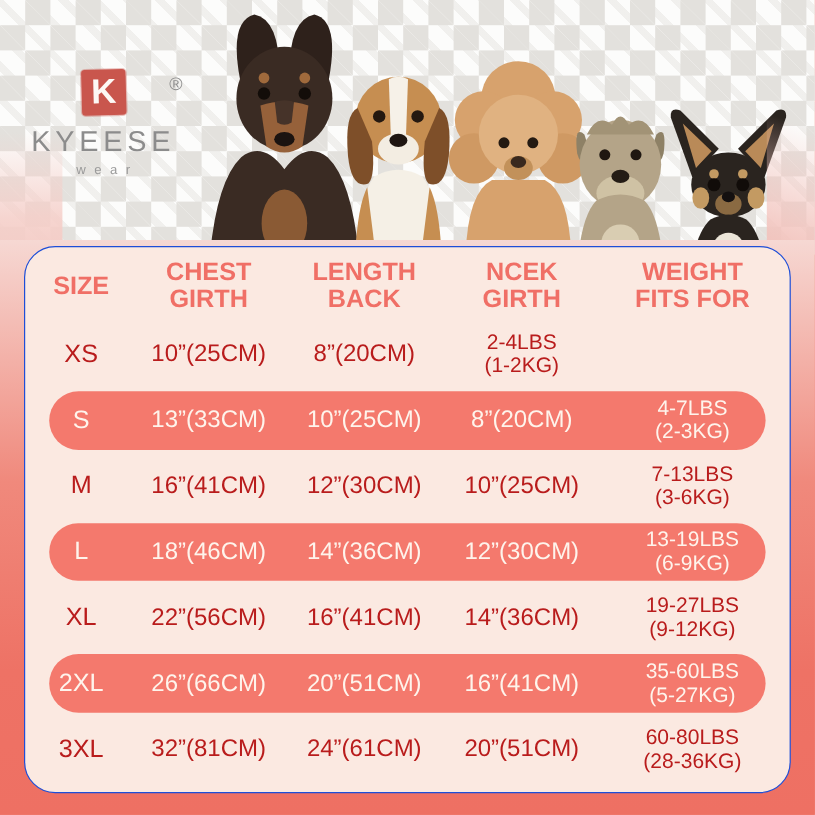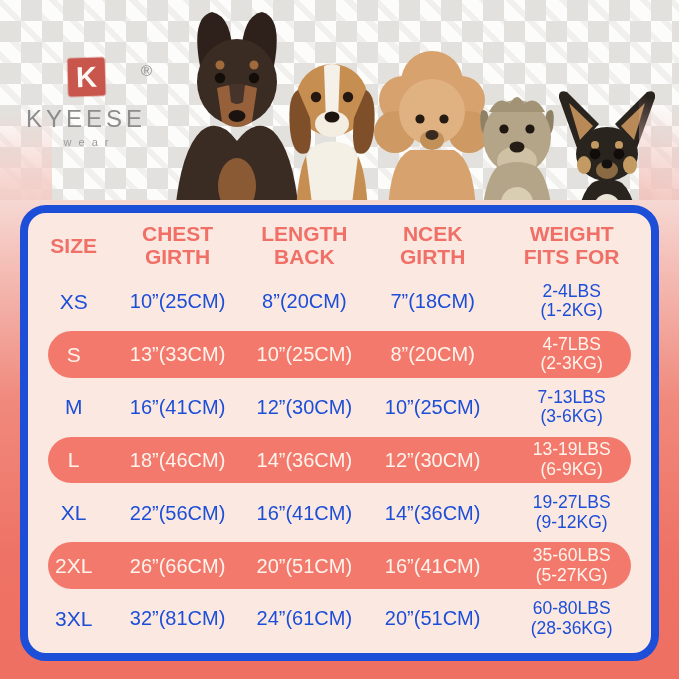--- a/index.html
+++ b/index.html
@@ -43,36 +43,36 @@
   }
   .reg-mark{position:absolute;left:126px;top:4px;color:#8d8d8d;font-size:15px;}
   .brand-name{
     margin-top:9px;color:#8c8c8c;font-size:24px;letter-spacing:4px;
     font-weight:400;white-space:nowrap;
   }
   .brand-sub{margin-top:3px;color:#9a9a9a;font-size:11px;letter-spacing:7px;text-indent:7px;}
   
   .panel{
     position:absolute;left:20px;top:205px;width:639px;height:456px;
-    box-sizing:border-box;background:#fbe9e1;border:8px solid #1d4ed8;border-radius:26px;
+    box-sizing:border-box;background:#fbe9e1;border:1px solid #1d4ed8;border-radius:26px;
   }
   .table{
     height:100%;box-sizing:border-box;padding:4px 6px 8px;
     display:grid;grid-template-rows:58px repeat(7,1fr);
   }
   .t-row{
     position:relative;display:grid;align-items:center;
     grid-template-columns:13% 21% 20.5% 21.5% 24%;
   }
   .t-row.band::before{
     content:"";position:absolute;left:14px;right:14px;top:3px;bottom:3px;
     background:#f4796d;border-radius:28px;
   }
   .c{
-    position:relative;z-index:1;text-align:center;color:#1d4ed8;
+    position:relative;z-index:1;text-align:center;color:#b91c1c;
     font-size:20px;display:flex;flex-direction:column;justify-content:center;line-height:1.12;
   }
   .band .c{color:#fef4ec;}
   .h{color:#f06f66;font-weight:bold;font-size:21px;line-height:1.08;}
   .h span:empty{display:none;}
   .weight .w1,.weight .w2{font-size:17.5px;}
   .size-cell{font-size:21px;}
 </style>
 </head>
 <body>
@@ -191,21 +191,20 @@
       <div class="c h">
           <span>WEIGHT</span>
           <span>FITS FOR</span>
         </div>
     </div>
 
     <div class="t-row">
       <div class="c size-cell">XS</div>
       <div class="c">10”(25CM)</div>
       <div class="c">8”(20CM)</div>
-      <div class="c">7”(18CM)</div>
       <div class="c weight">
           <span class="w1">2-4LBS</span>
           <span class="w2">(1-2KG)</span>
         </div>
     </div>
 
     <div class="t-row band">
       <div class="c size-cell">S</div>
       <div class="c">13”(33CM)</div>
       <div class="c">10”(25CM)</div>

